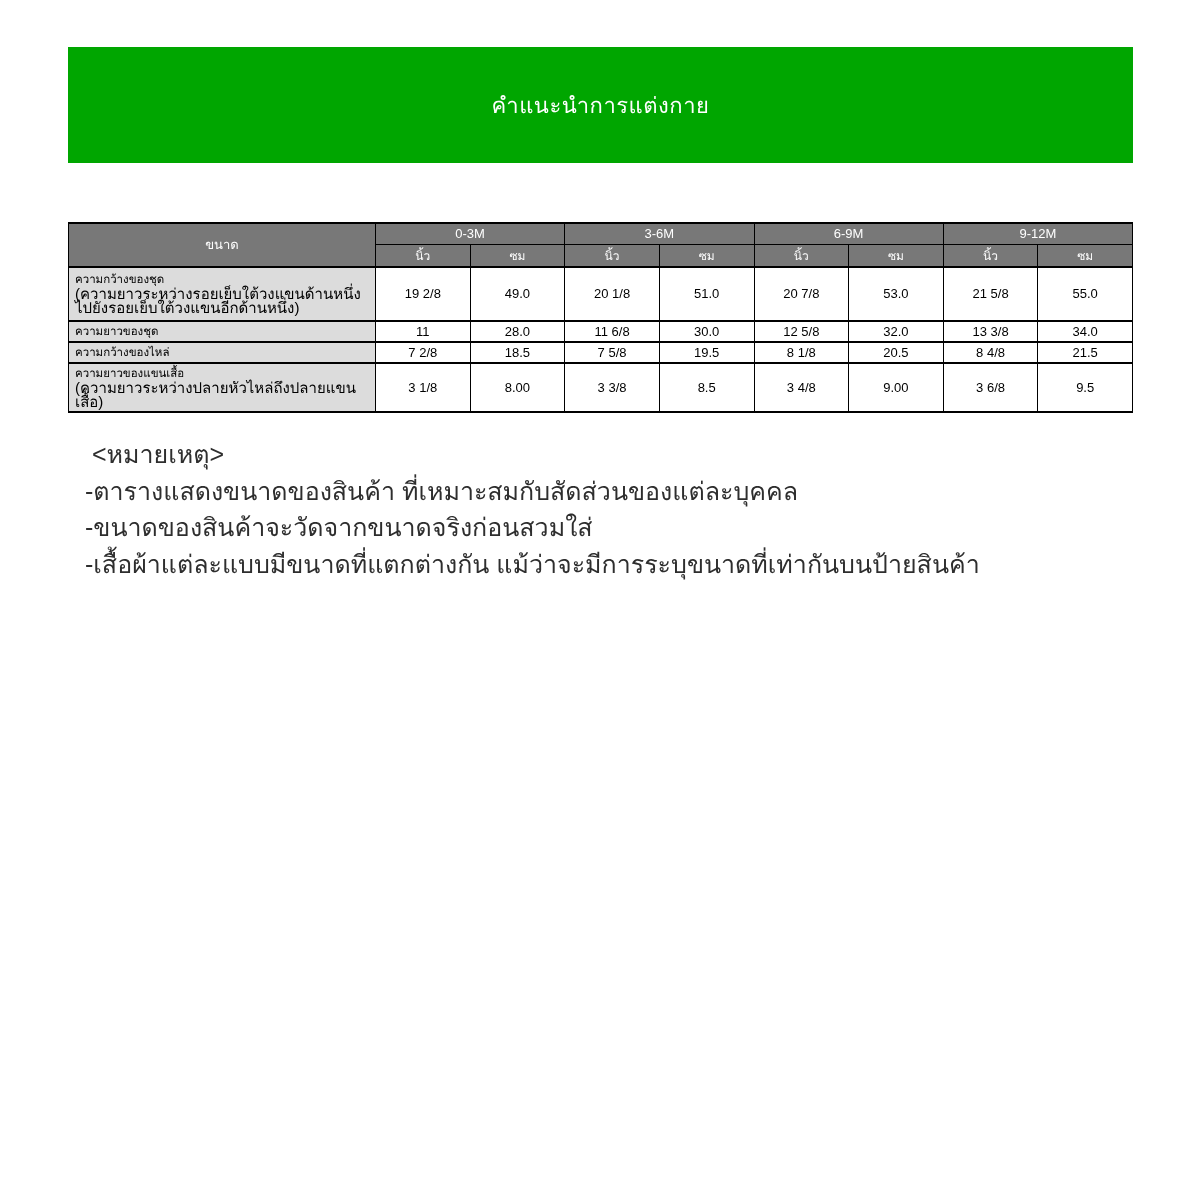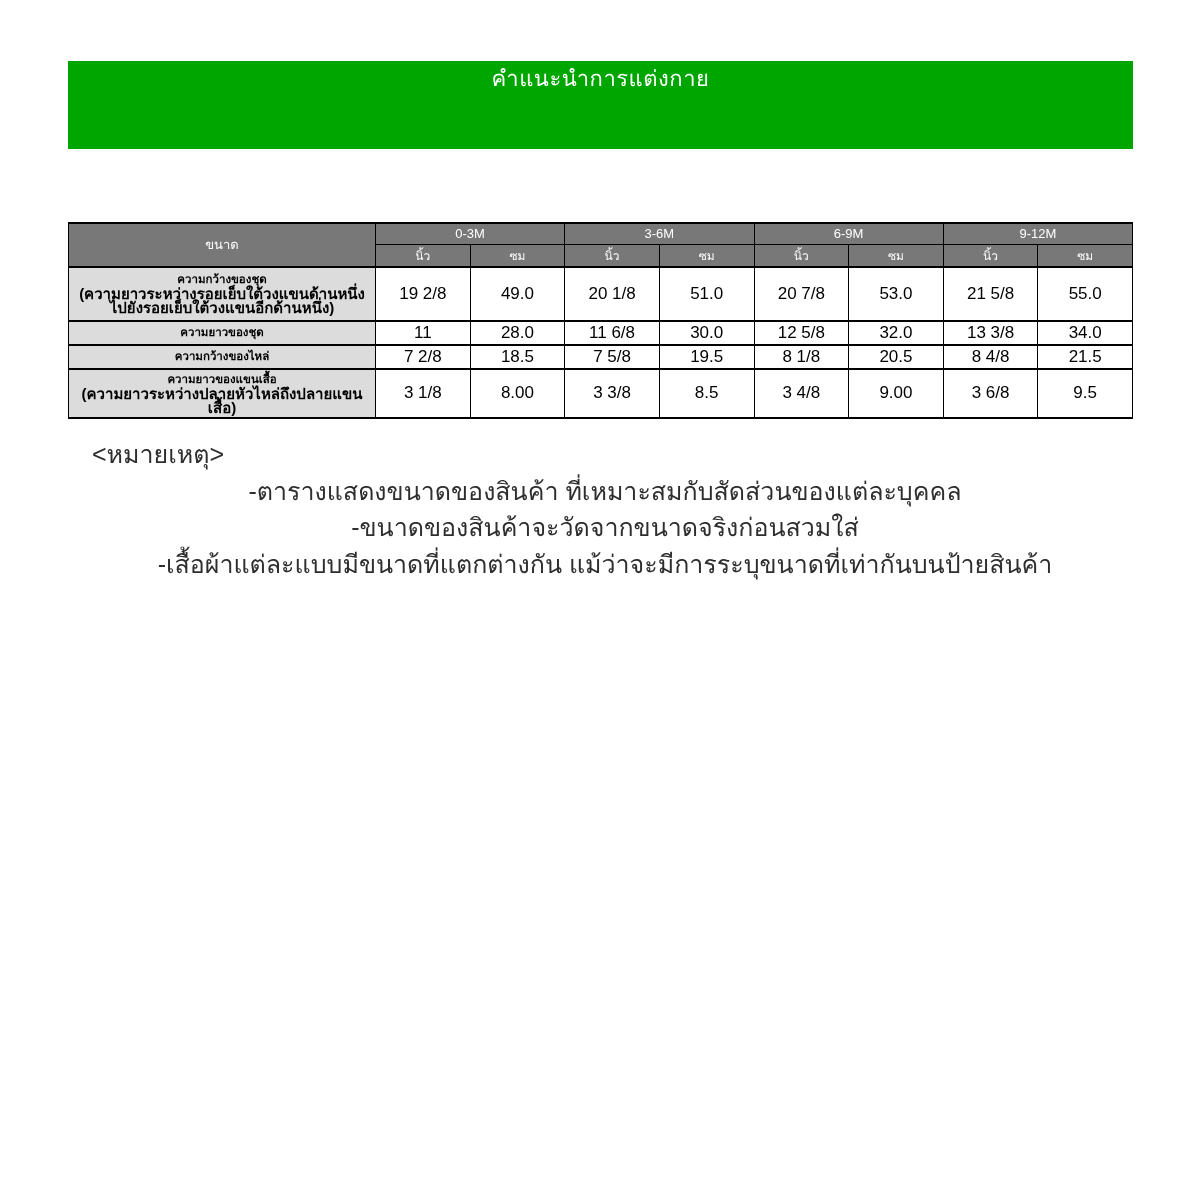--- a/index.html
+++ b/index.html
@@ -13,23 +13,23 @@
   html,body{margin:0;padding:0;}
   body{
     width:1200px;height:1200px;
     background:#ffffff;
     position:relative;
     font-family:"Liberation Sans", sans-serif;
     color:#000;
   }
   
   .banner{
-    position:absolute;left:68px;top:61px;width:1065px;height:88px;
+    position:absolute;left:68px;top:47px;width:1065px;height:116px;
     background:var(--green);
-    display:flex;align-items:flex-start;justify-content:center;
+    display:flex;align-items:center;justify-content:center;
   }
   .banner-title{
     color:#ffffff;font-size:22px;letter-spacing:.5px;
   }
   
   .table-wrap{position:absolute;left:68px;top:222px;width:1065px;}
   table.size-table{
     width:100%;border-collapse:collapse;table-layout:fixed;
     border:1px solid var(--border);
     border-top:2px solid var(--border);
@@ -42,38 +42,38 @@
     font-size:12px;padding:1px 2px;
   }
   thead tr.group-row th{height:21px;font-size:13px;}
   thead tr.units-row th{height:20px;}
   th.corner-th{font-size:12px;}
   tbody th,tbody td{
     border:1px solid var(--border);
     border-top:2px solid var(--border);
   }
   tbody th.label-th{
-    background:var(--label-gray);font-weight:bold;
-    padding:2px 6px;text-align:center;
+    background:var(--label-gray);font-weight:normal;
+    padding:2px 6px;text-align:left;
   }
   tbody th.label-th .lbl{font-size:11.5px;line-height:15px;}
   tbody th.label-th .sub{font-size:15px;line-height:14px;}
   tbody td{
-    background:#ffffff;text-align:center;font-size:17px;padding:1px 2px;
+    background:#ffffff;text-align:center;font-size:13px;padding:1px 2px;
   }
   tbody tr.tall td{height:54px;}
   tbody tr.short td{height:19px;}
   tbody tr.medium td{height:37px;}
   
   .notes{
     position:absolute;left:85px;top:436px;width:1040px;
     color:var(--note-color);font-size:25px;line-height:36.5px;
   }
   .note-heading{white-space:pre;margin-left:7px;}
-  .note-line{white-space:pre-wrap;text-align:center;}
+  .note-line{white-space:pre-wrap;}
 </style>
 </head>
 <body>
 
 <div class="banner">
   <div class="banner-title">คำแนะนำการแต่งกาย</div>
 </div>
 
 <div class="table-wrap">
   <table class="size-table">

